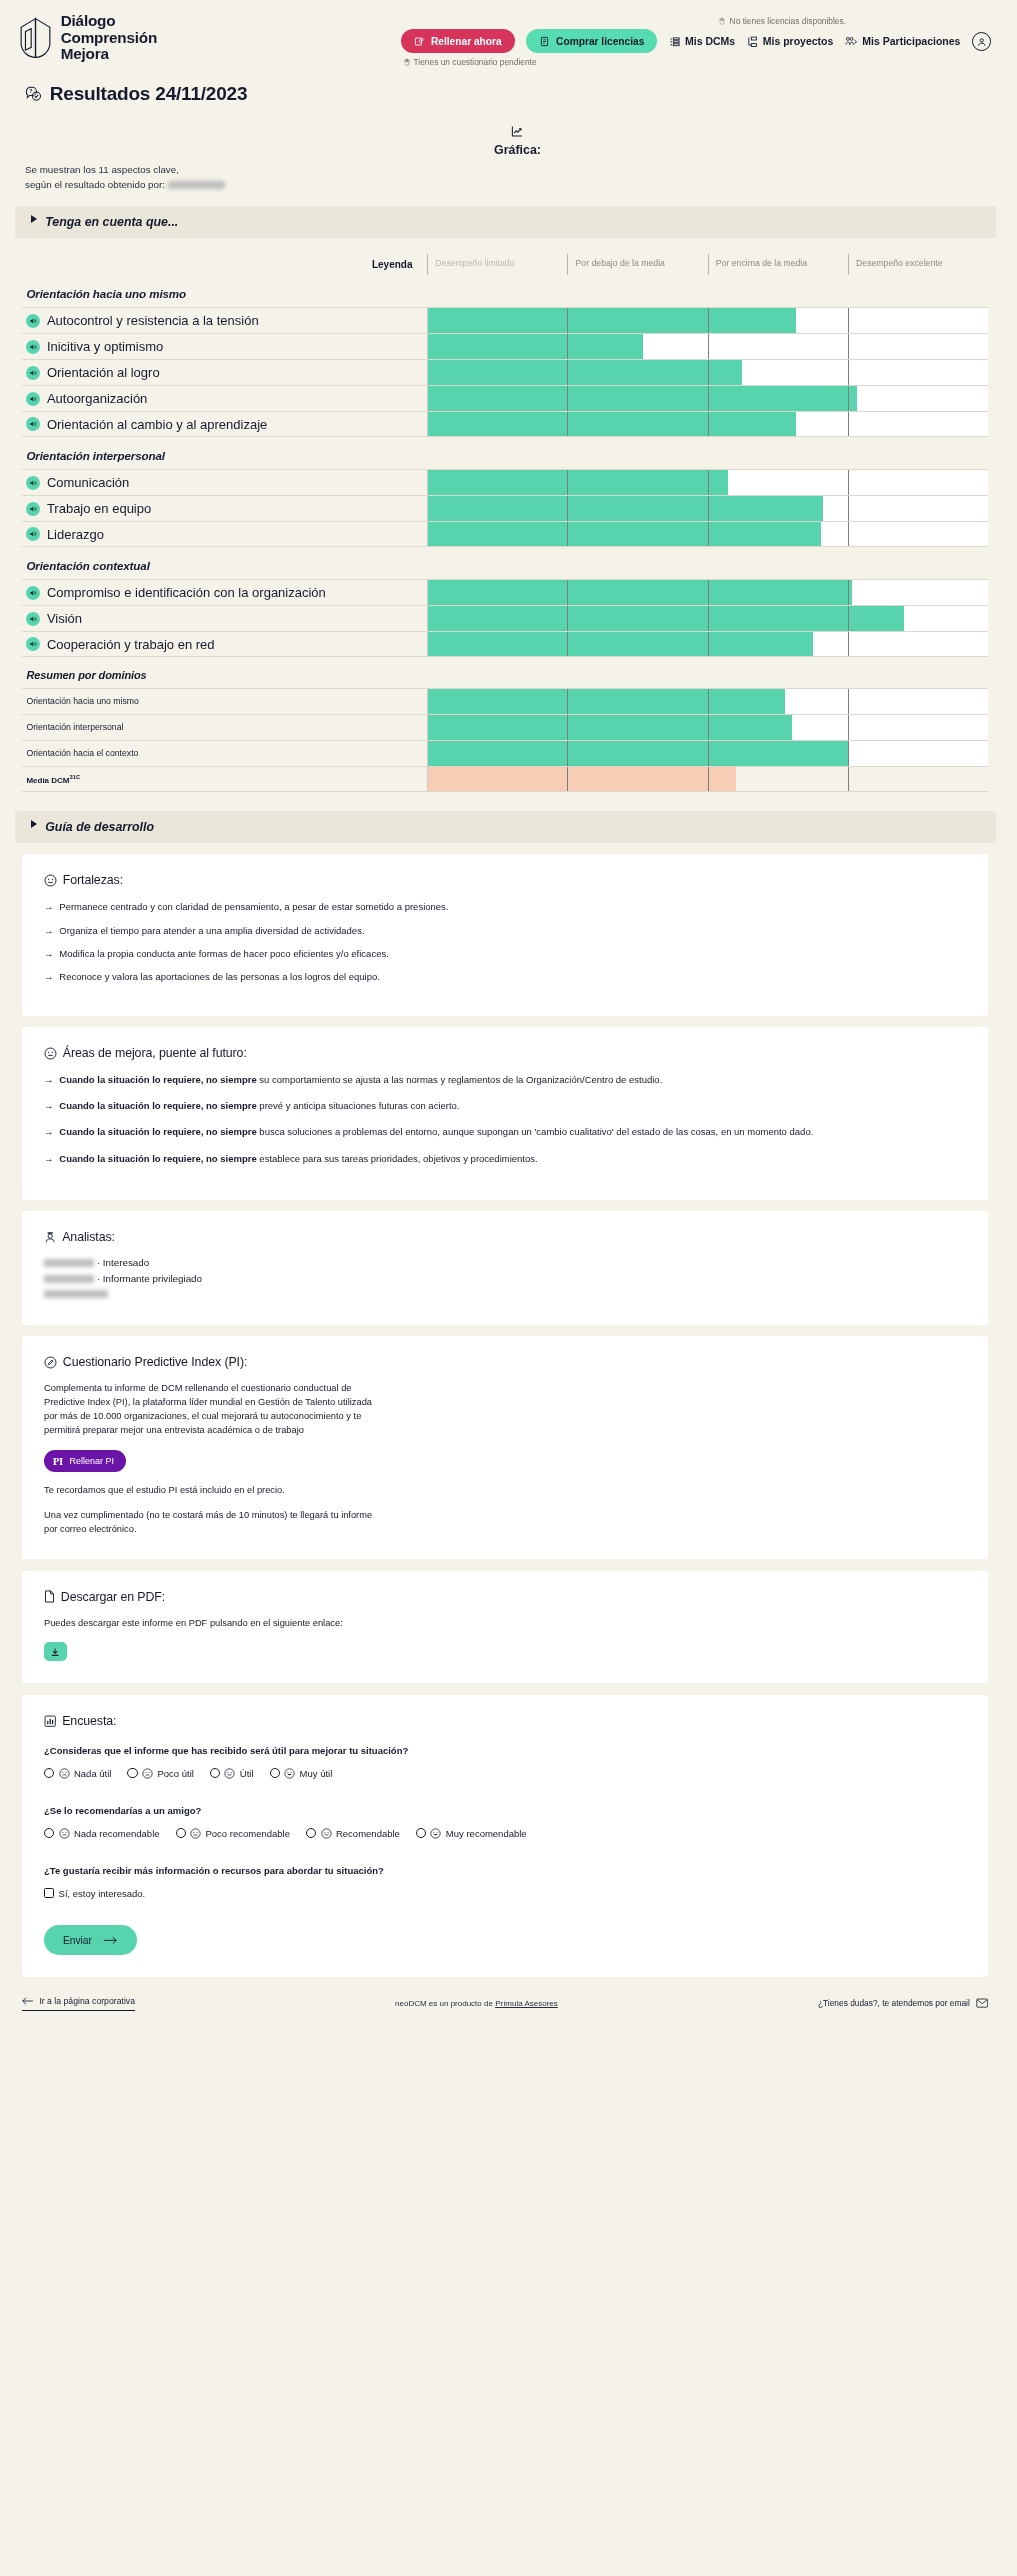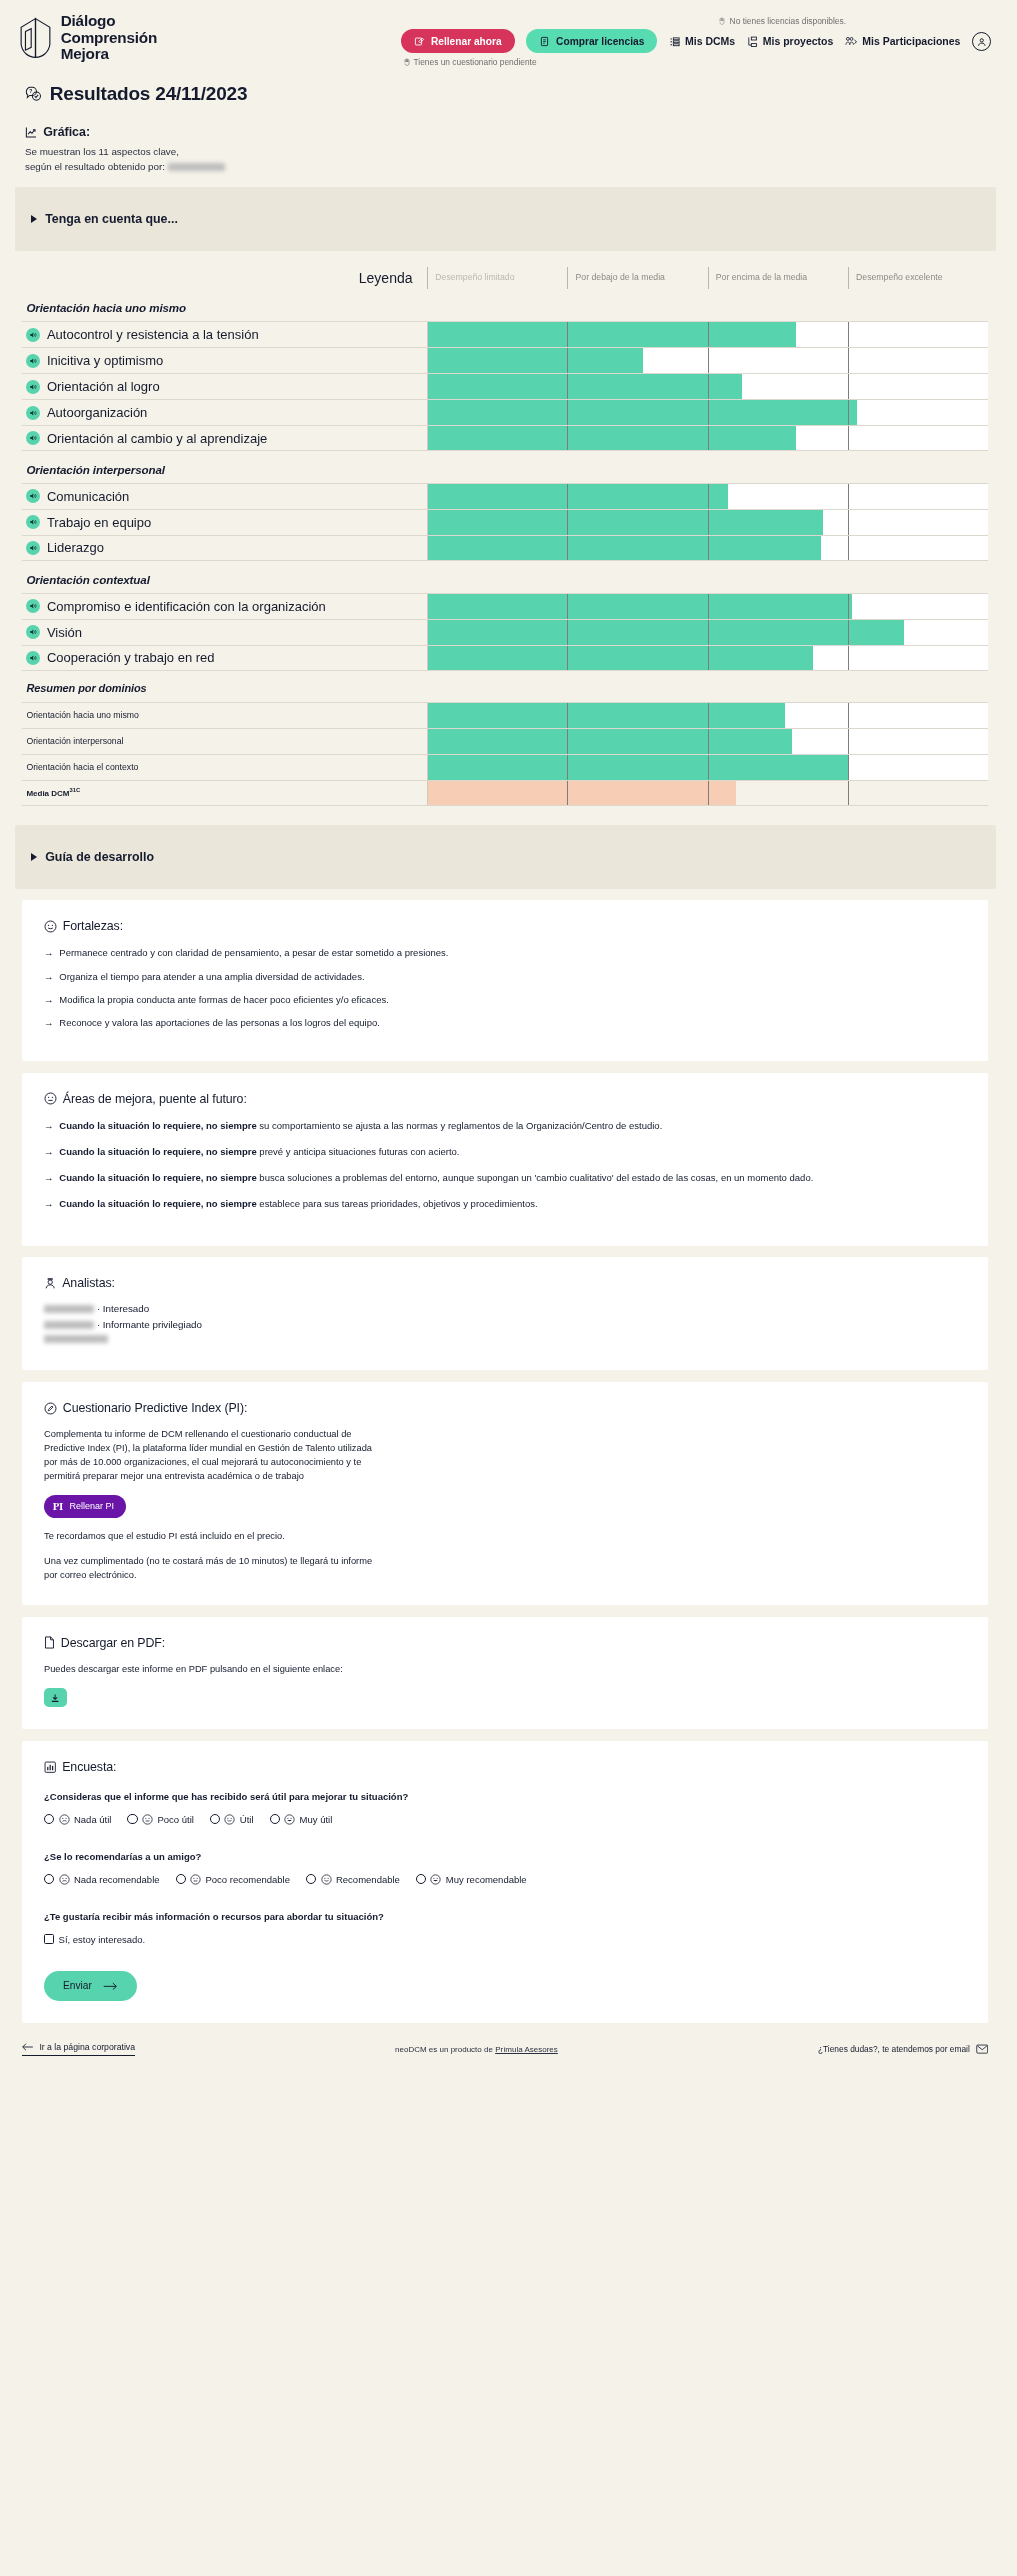--- a/index.html
+++ b/index.html
@@ -26,39 +26,39 @@
               font-family:"Liberation Sans", sans-serif; }
   .btn-rellenar { background:#d6345b; color:#fff; }
   .btn-comprar { background:#57dbb0; color:#151b2e; }
   .nav-link { display:flex; align-items:center; gap:4.4px; font-size:10.5px; font-weight:600; color:#151b2e; cursor:pointer; }
   .avatar-btn { width:19px; height:19px; border:1.3px solid #151b2e; border-radius:50%; display:flex;align-items:center;justify-content:center; cursor:pointer;}
   .pending-note { font-size:8.4px; color:#6e6e6e; display:flex; align-items:center; gap:2.9px; margin-top:3.6px; align-self:flex-start; margin-left:1.5px;}
   .pending-wrap { display:flex; width:100%; }
 
   
   .page-title { display:flex; align-items:center; gap:7.3px; font-size:19px; font-weight:700; padding:2.9px 0 0 25px; letter-spacing:-0.2px;}
-  .section-lbl { display:flex; align-items:center; gap:5.8px; font-size:12.4px; font-weight:600; padding:20.4px 0 0 25px; }
+  .section-lbl { display:flex; align-items:center; gap:5.8px; font-size:12.4px; font-weight:600; padding:20.4px 0 0 25px;flex-direction:column; }
   .sub-text { font-size:9.8px; line-height:1.5; padding:5.8px 0 0 25px; color:#2b3040;}
   .redacted { display:inline-block; background:#bdbdbd; color:transparent; border-radius:1.5px;
               filter:blur(1.9px); user-select:none; vertical-align:middle; height:8px; }
 
   
-  .banner { background:#eae6da; margin:13px 14.5px 0 14.5px; border-radius:2.2px; padding:25px 16px;
-            font-size:12.4px; font-weight:700; display:flex; align-items:center; gap:8.7px; cursor:pointer;}
+  .banner { background:#eae6da; margin:13px 14.5px 0 14.5px; border-radius:2.2px; padding:9px 16px;
+            font-size:12.4px; font-weight:700; display:flex; align-items:flex-start; gap:8.7px; cursor:pointer;font-style:italic;}
   .tri { width:0;height:0;border-left:6.5px solid #151b2e;border-top:4.4px solid transparent;border-bottom:4.4px solid transparent;}
 
   
   .chart { margin:16px 22px 0 22px; }
   .crow { display:flex; align-items:stretch; }
   .clabel { width:405px; flex:0 0 405px; display:flex; align-items:center; gap:6.5px;
             font-size:13px; padding:0 5.8px 0 4.4px; }
   .cbars { flex:1 1 auto; display:flex; }
   .cseg { flex:1 1 0; position:relative; }
 
-  .legend-row .clabel { justify-content:flex-end; font-size:14px; font-weight:400; padding-right:14.5px; }
+  .legend-row .clabel { justify-content:flex-end; font-size:10px; font-weight:700; padding-right:14.5px; }
   .legend-row .cseg { font-size:8.7px; color:#8a8a86; padding:4.4px 0 7.3px 7.3px;
                       border-left:1.2px solid #b9b6ad; }
   .legend-row .cseg:first-child { color:#bbb8b1; }
 
   .grp-title { font-style:italic; font-size:11.6px; font-weight:600; padding:11.6px 0 7.3px 4.4px; letter-spacing:-0.1px;}
   .grp-title.small { font-size:11px; }
 
   .data-row { height:26px; border-top:0.7px solid #dcd8cd; }
   .data-row .cbars { background:#fff; }
   .data-row .cseg { border-left:1.2px solid #7d7d79; }

